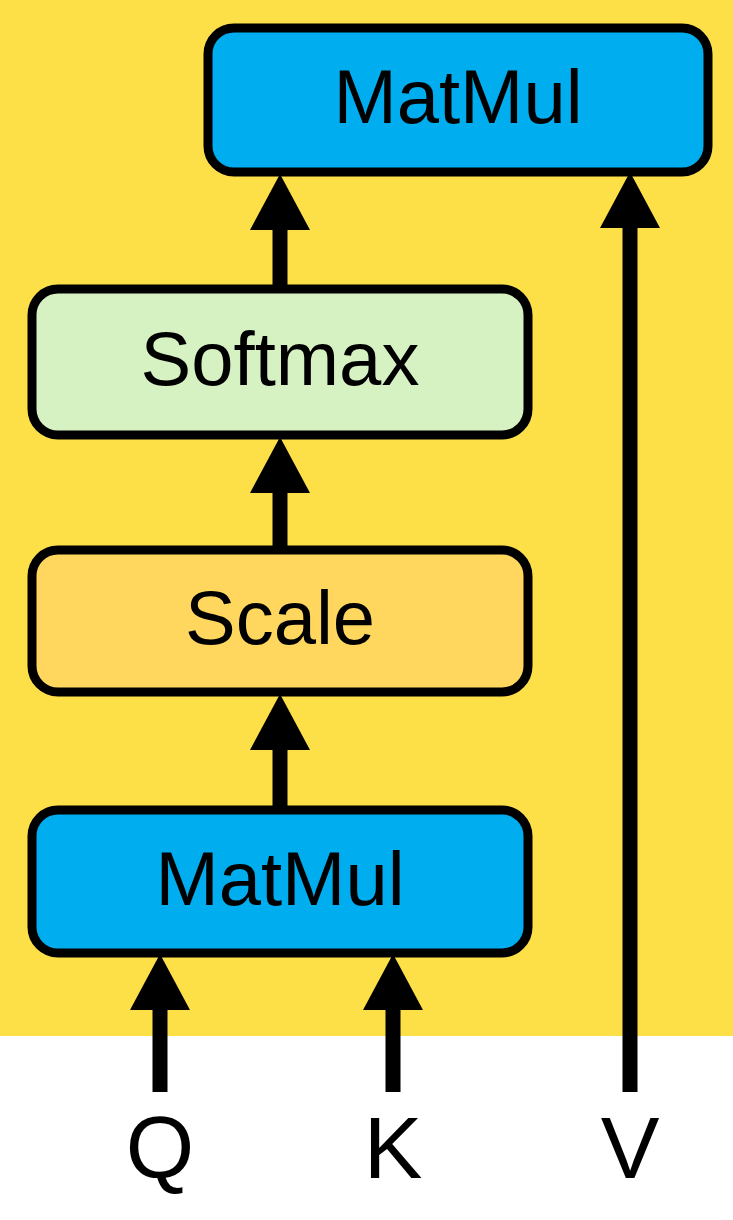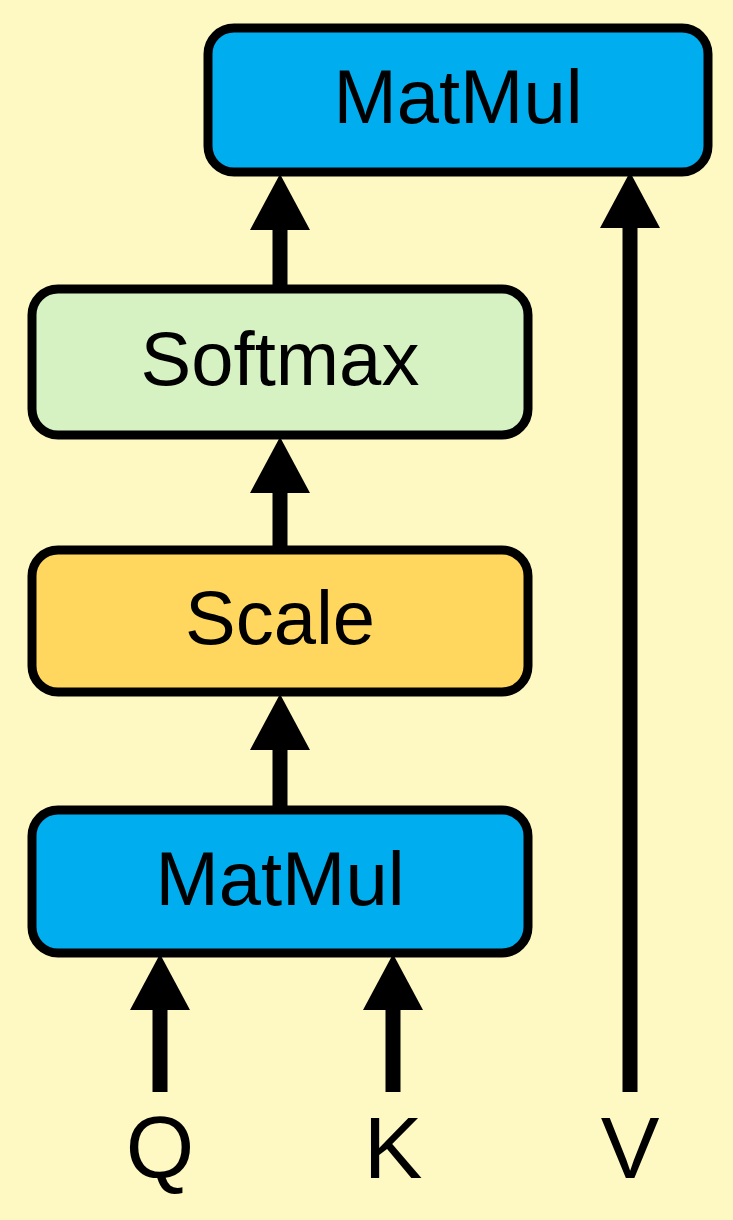--- a/index.html
+++ b/index.html
@@ -9,22 +9,22 @@
   }
   body {
     width: 733px;
     height: 1220px;
     font-family: "Liberation Sans", sans-serif;
     overflow: hidden;
   }
   #diagram-root {
     position: relative;
     width: 733px;
-    height: 1220px;
-    background: #fef9c3;
+    height: 1036px;
+    background: #fde047;
   }
   svg.diagram-canvas {
     display: block;
     width: 733px;
     height: 1220px;
   }
   .node-box {
     stroke: #000000;
     stroke-width: 9;
   }

